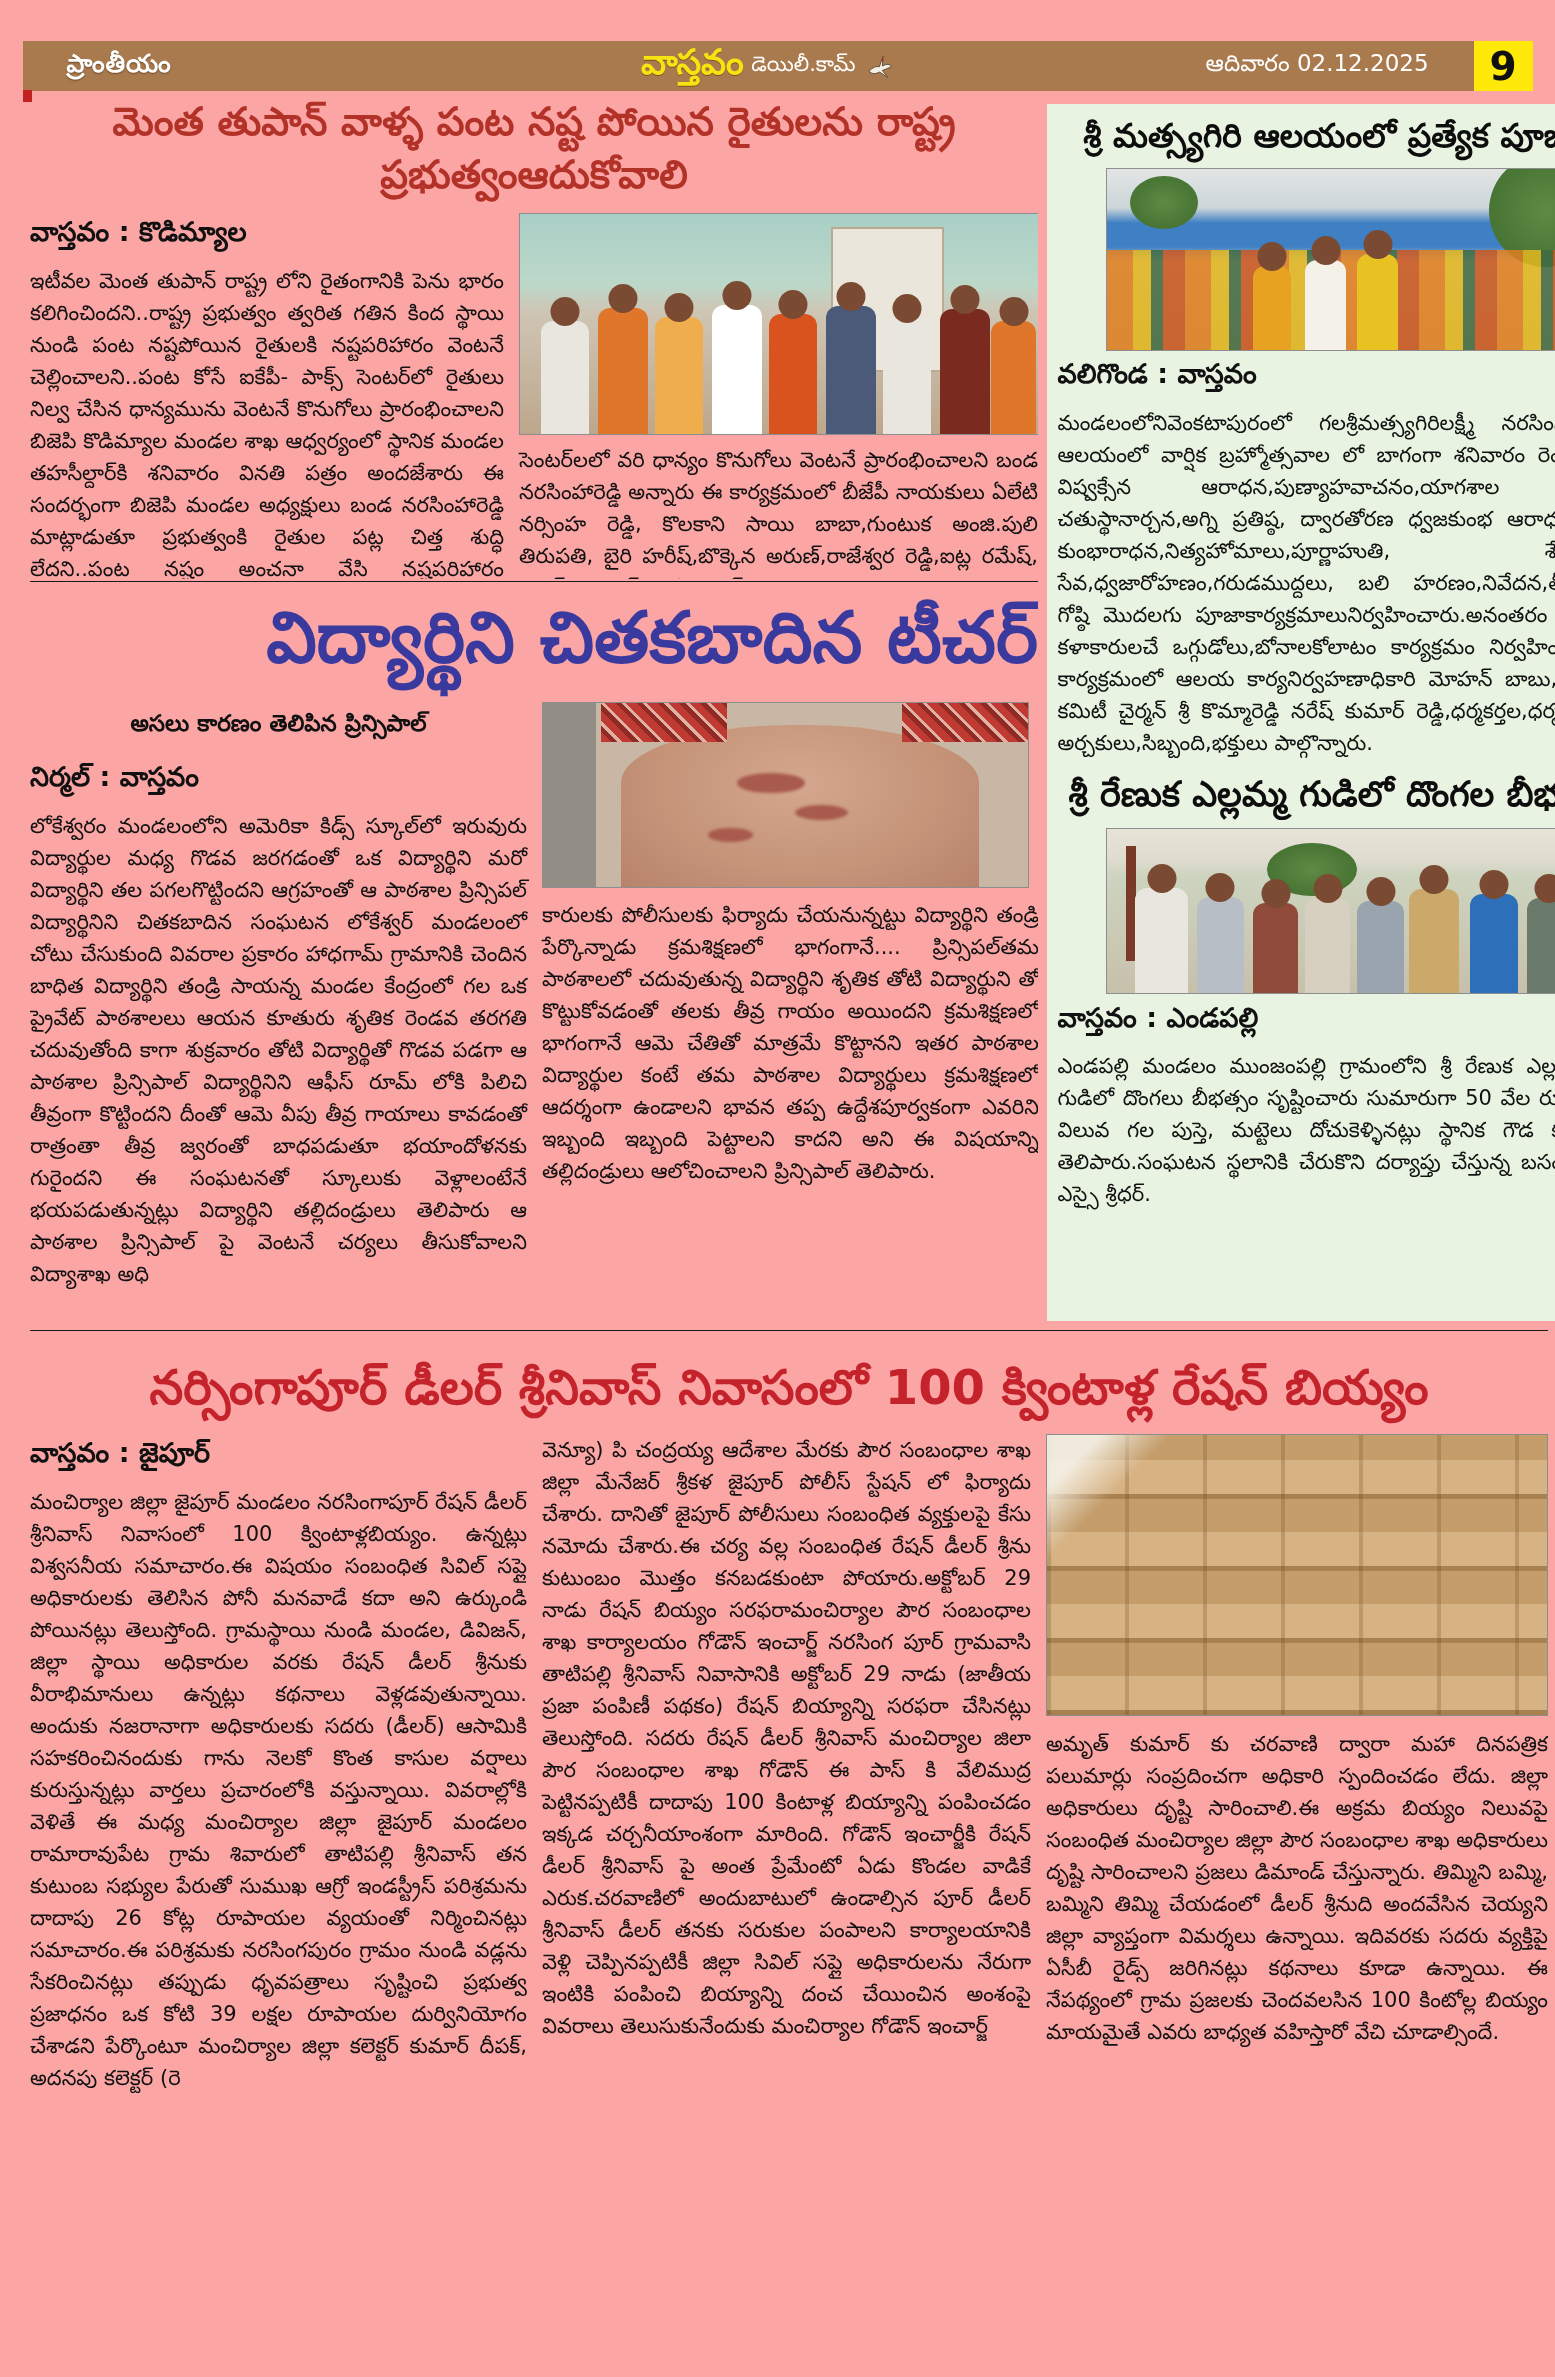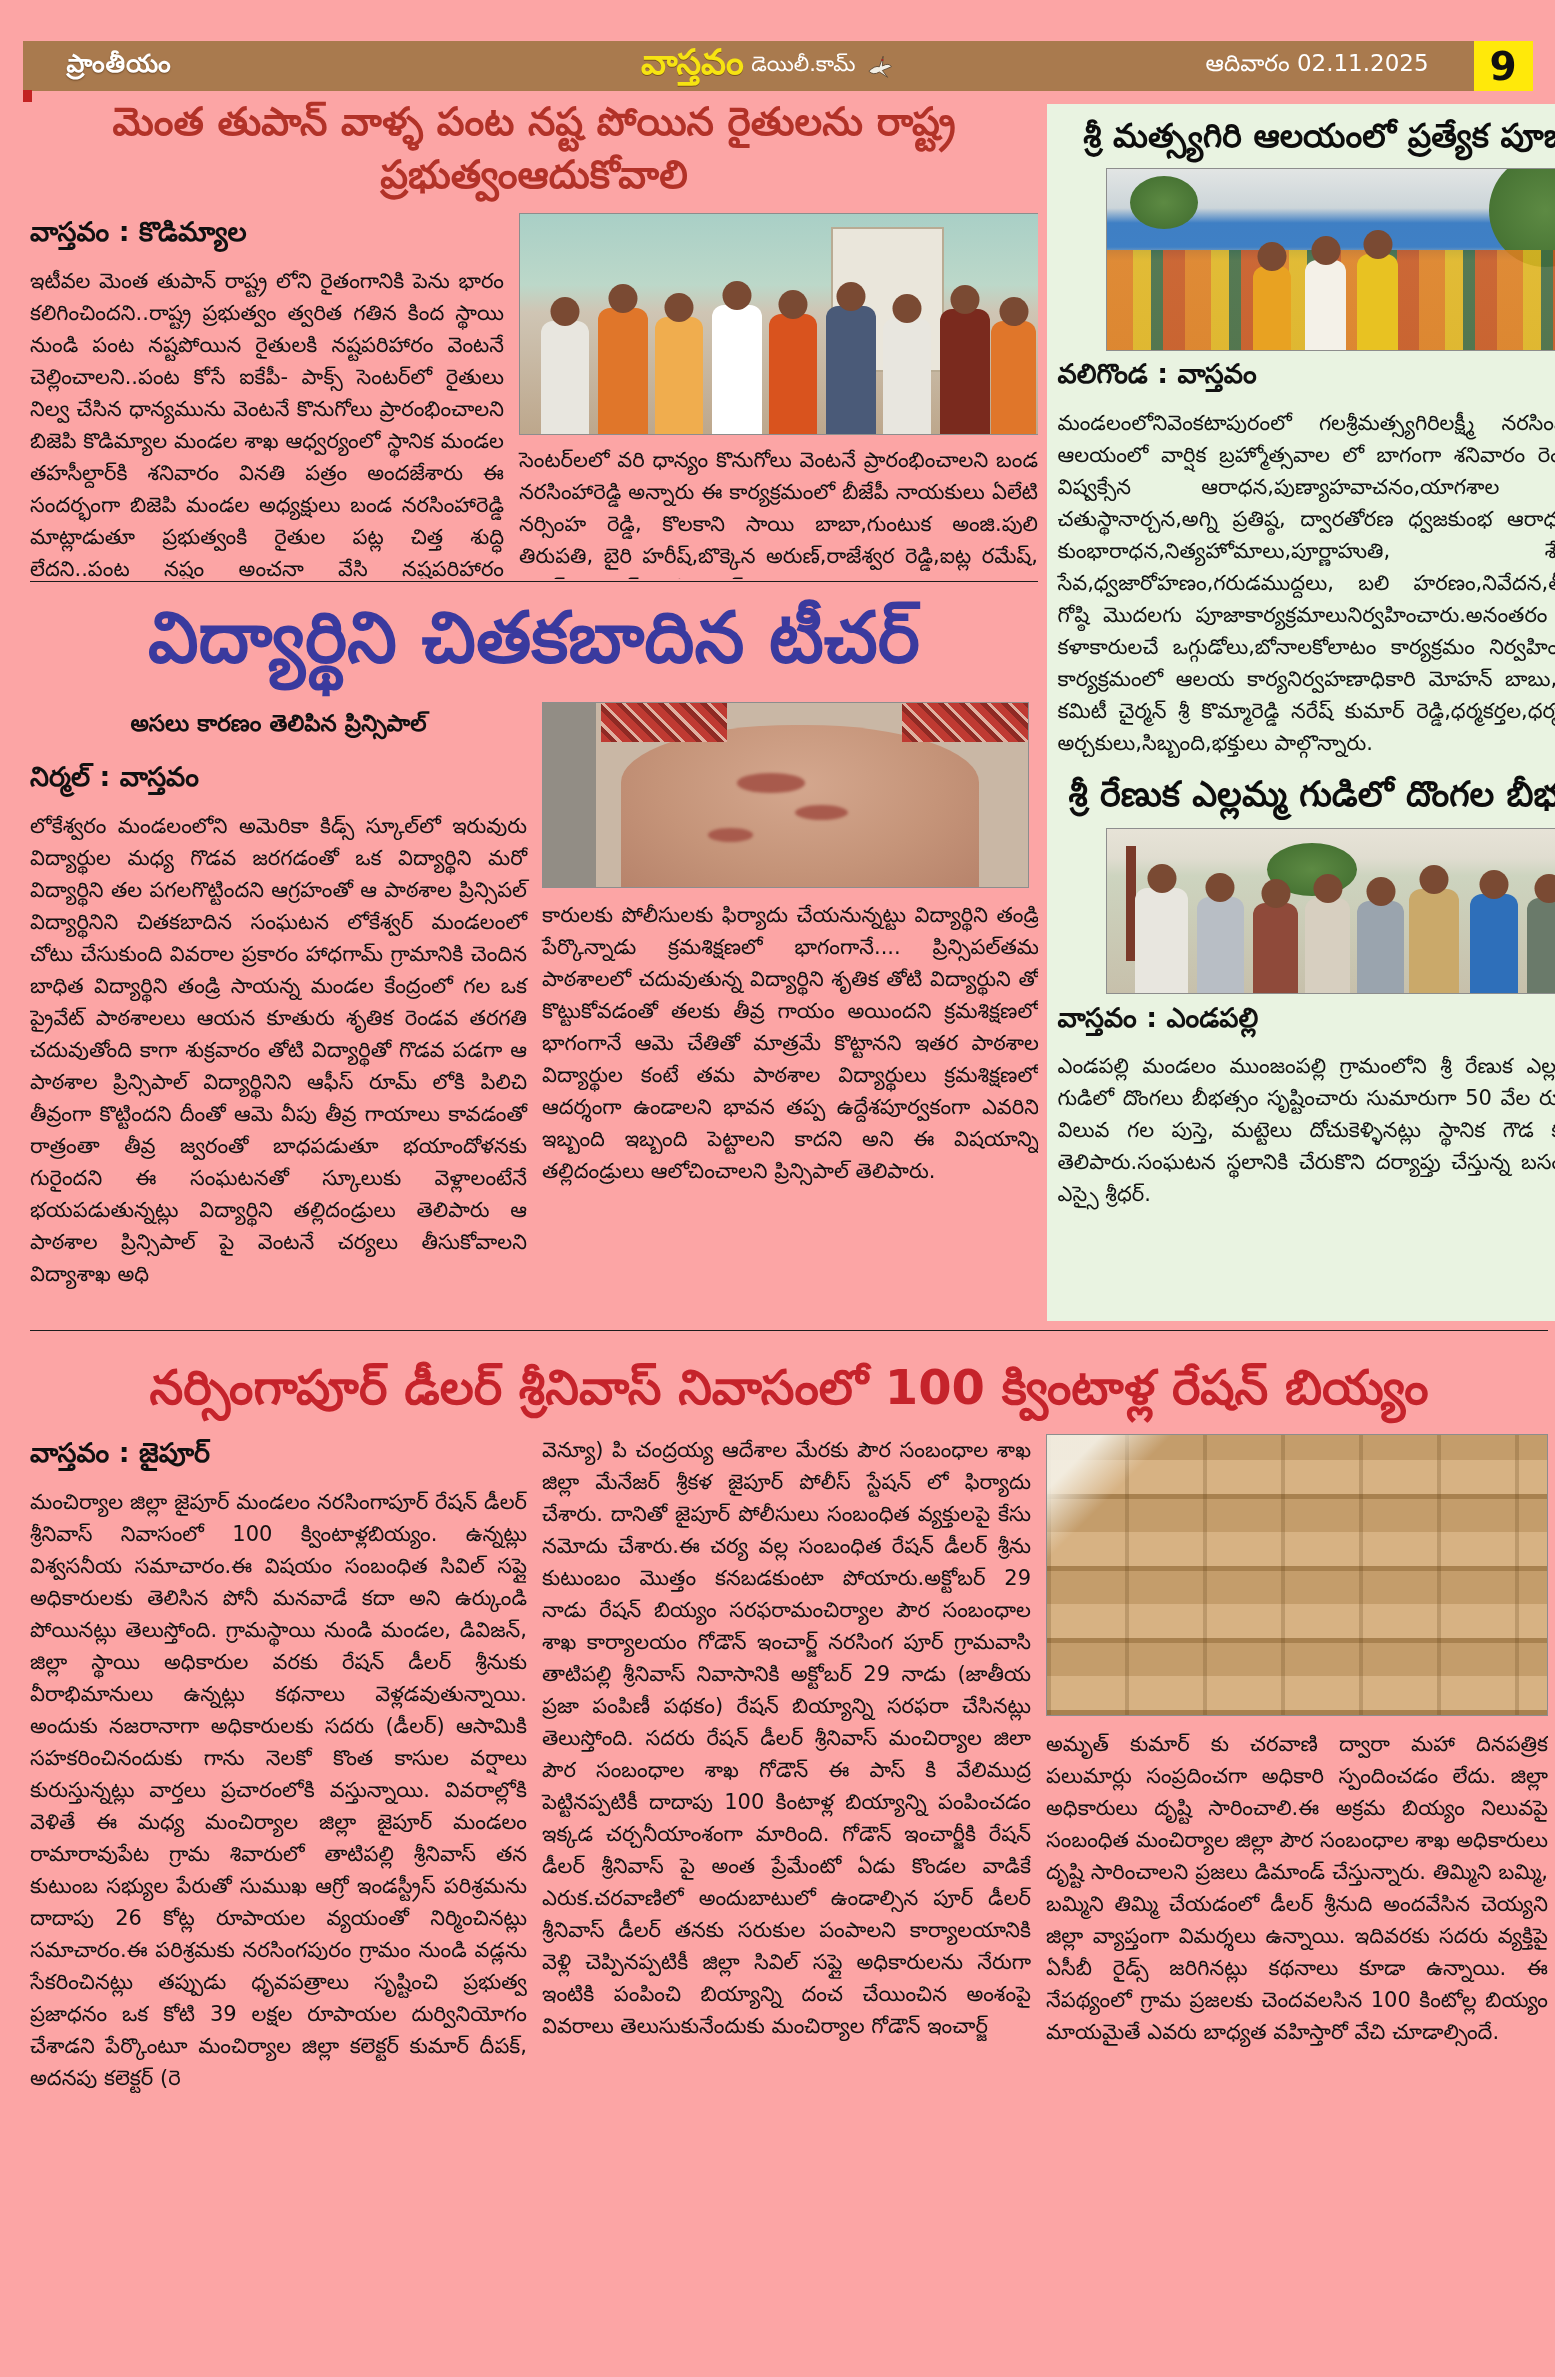--- a/index.html
+++ b/index.html
@@ -40,21 +40,21 @@
   .sidebar .just{font-size:21px;line-height:32px;}
   .photo-temple{width:472px;height:181px;margin:0 auto 7.5px;
      background:linear-gradient(180deg,#e2e5e4 0,#ccd5d9 39px,#3f7fc4 54px,#3f80c5 78px,#d8cdb9 92px,#c9b699 100%);}
   .ph-foliage{position:absolute;border-radius:50%;background:radial-gradient(#5d8a43,#3f6b2e);}
   .photo-theft{width:472px;height:164px;margin:0 auto 7.5px;
      background:linear-gradient(180deg,#e7e3d7 0,#e0ddd0 29px,#cdd4bf 47px,#c7c0ab 100%);}
 
   
   .teacher{position:absolute;left:30px;top:581px;width:1008px;height:748px;overflow:hidden;
            border-top:1.5px solid #1c1c1c;padding-top:7.5px;}
-  .teacher h1{margin:4.5px 0 19.6px;text-align:center;font-size:71px;color:#3a3a9e;font-weight:bold;line-height:1.25;}
+  .teacher h1{margin:4.5px 0 19.6px;text-align:right;font-size:71px;color:#3a3a9e;font-weight:bold;line-height:1.25;}
   .teacher-cols{display:grid;grid-template-columns:497px 497px;column-gap:15px;}
   .subhead{text-align:center;font-weight:bold;font-size:23px;margin:7.5px 0 19.6px;}
   .photo-teacher{width:485px;height:184px;margin-bottom:10.5px;
      background:linear-gradient(90deg,#928d85 0 11%,#c9b7a5 11%);}
   .ph-back{position:absolute;left:16%;top:12%;width:74%;height:92%;
      border-radius:48% 48% 4.5px 4.5px/34% 34% 4.5px 4.5px;
      background:radial-gradient(ellipse at 50% 35%,#d4a78e 0,#c59479 55%,#b6826a 100%);}
   .ph-shirt{position:absolute;top:-1.5px;width:26%;height:22%;
      background:repeating-linear-gradient(45deg,#bf3a32 0 7.5px,#8f2a24 7.5px 12px,#e0b0a0 12px 15px);}
   .ph-mark{position:absolute;border-radius:50%;background:#a85a4c;filter:blur(1.5px);}
@@ -85,21 +85,21 @@
     <div class="m-bar">
       <span class="m-section">ప్రాంతీయం</span>
       <div class="m-brand">
         <span class="m-brand-main">వాస్తవం</span>
         <span class="m-brand-suffix">డెయిలీ.కామ్</span>
         <svg class="m-bird" viewBox="0 0 40 40">
           <path d="M6 27 Q14 19 20 21 L25 7 L24 20 Q33 15 36 21 Q29 24 24 26 L31 35 L20 28 Q12 33 6 27 Z" fill="#f3efe6" stroke="#5a4632" stroke-width="1.2"></path>
           <circle cx="24" cy="12" r="1.4" fill="#b02020"></circle>
         </svg>
       </div>
-      <span class="m-date">ఆదివారం 02.11.2025</span>
+      <span class="m-date">ఆదివారం 02.12.2025</span>
     </div>
     <span class="m-page">9</span>
   </header>
   <div class="corner-mark"></div>
 
   <section class="storm">
     <h1>మెంత తుపాన్ వాళ్ళ పంట నష్ట పోయిన రైతులను రాష్ట్ర ప్రభుత్వంఆదుకోవాలి</h1>
     <div class="storm-cols">
       <div>
         <div class="dateline">వాస్తవం : కొడిమ్యాల</div>

